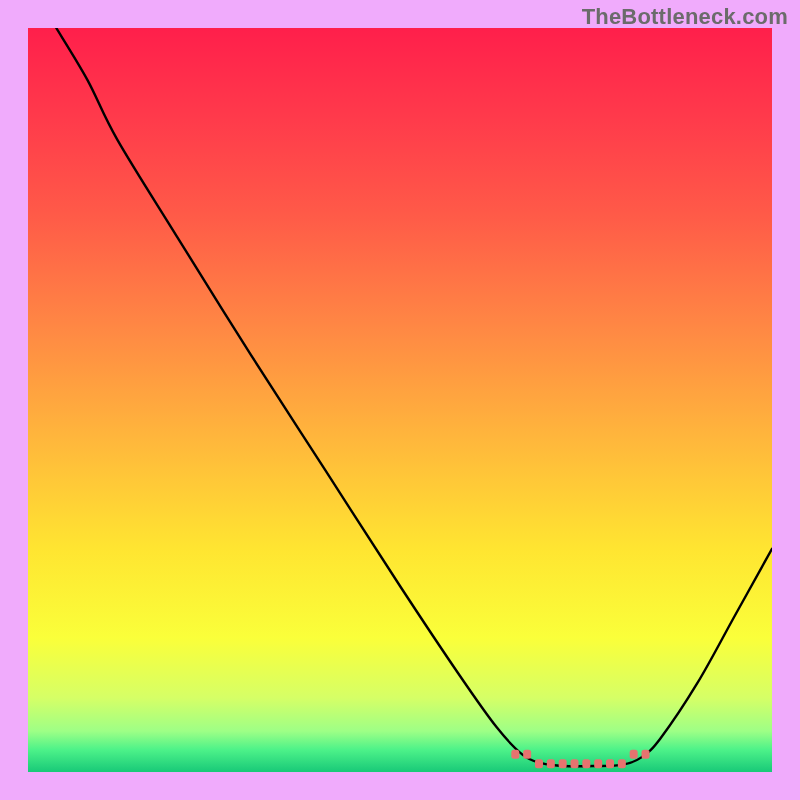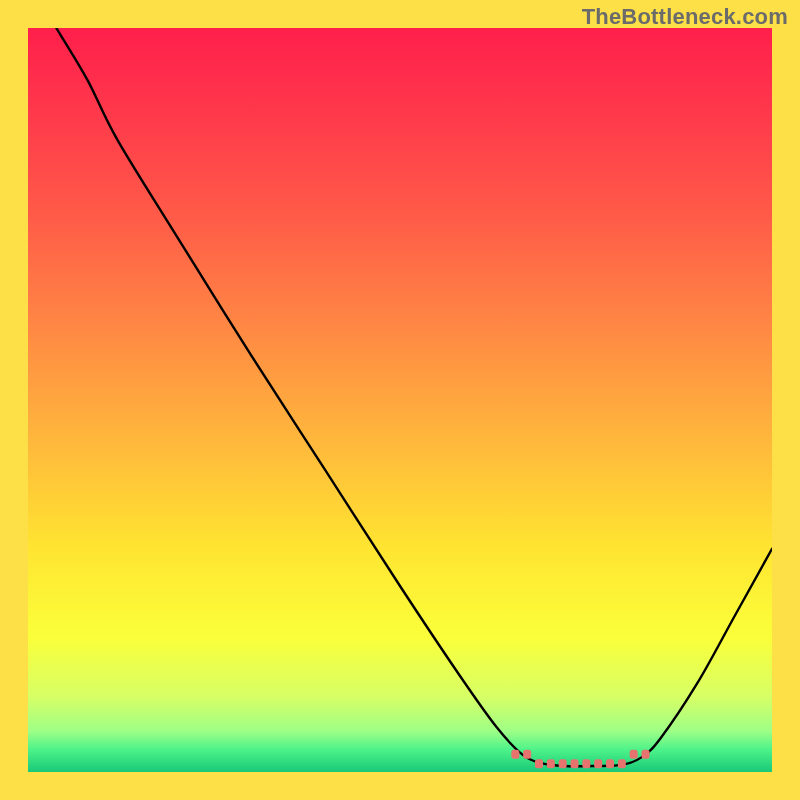--- a/index.html
+++ b/index.html
@@ -8,21 +8,21 @@
     width: 800px;
     height: 800px;
     background: #000;
     overflow: hidden;
     font-family: Arial, Helvetica, sans-serif;
   }
   .outer {
     position: relative;
     width: 800px;
     height: 800px;
-    background: #fde047;
+    background: #f0abfc;
   }
   .watermark {
     position: absolute;
     top: 4px;
     right: 12px;
     color: #6b6b6b;
     font-size: 22px;
     font-weight: 600;
     letter-spacing: 0.2px;
     z-index: 10;

